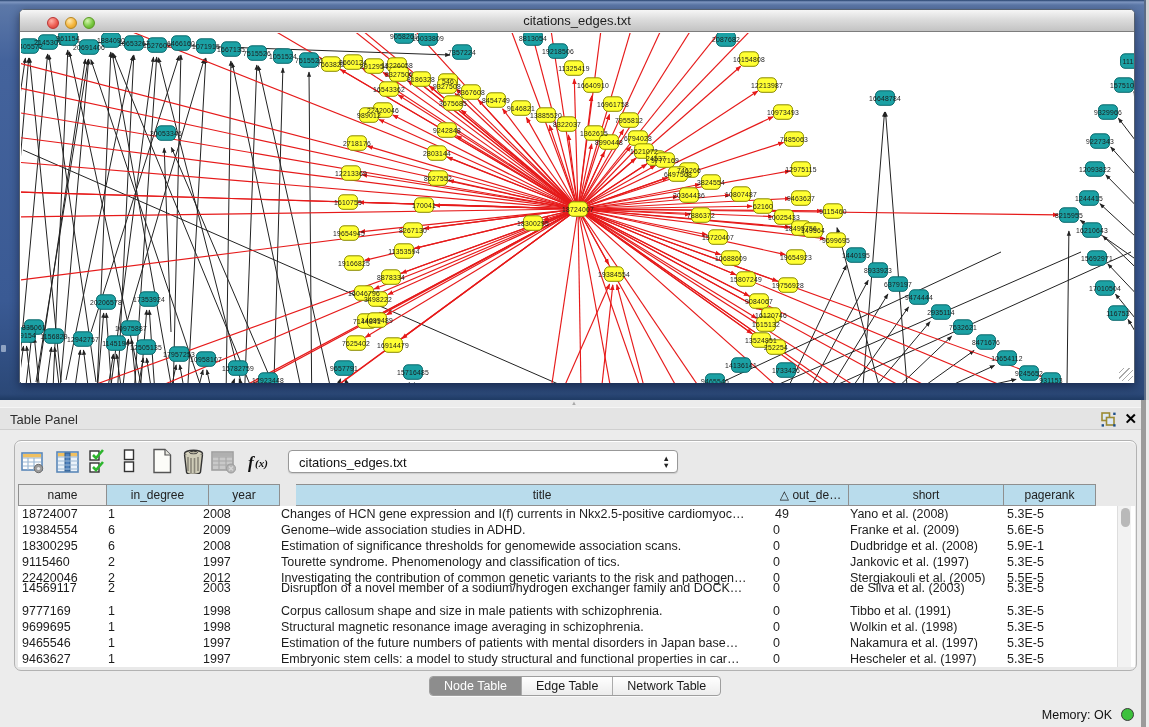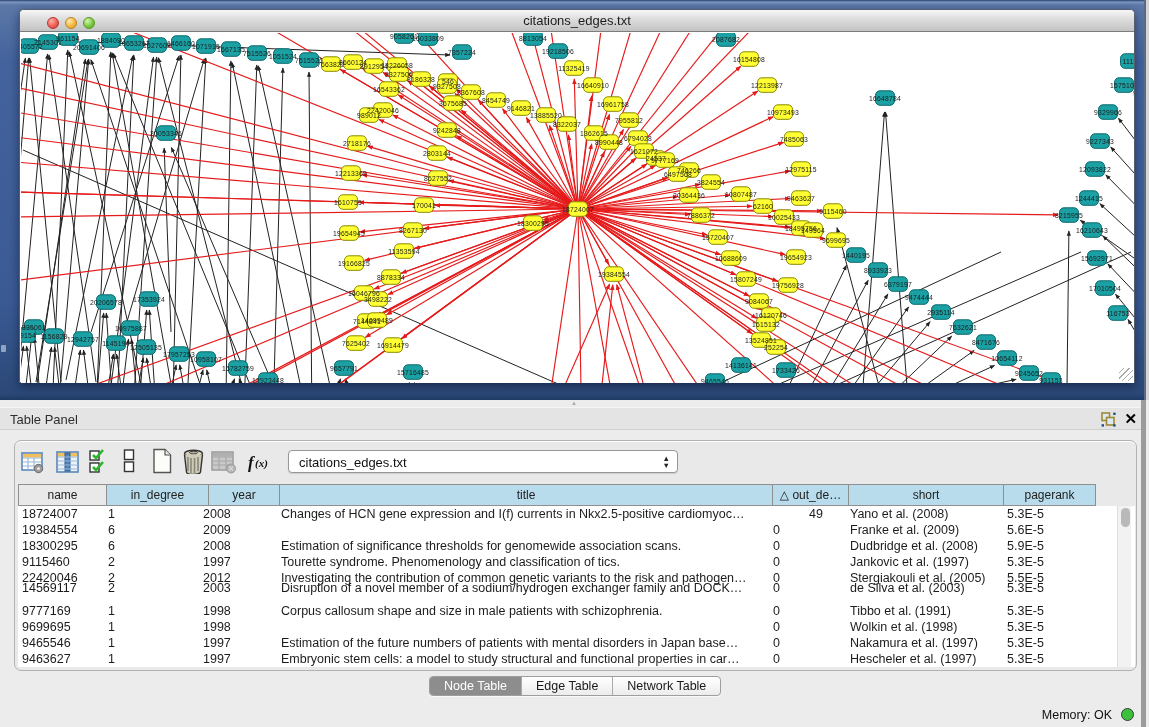--- a/index.html
+++ b/index.html
@@ -623,51 +623,52 @@
         <text x="8" y="15" font-family="Liberation Serif, serif" font-style="italic" font-weight="bold" font-size="11" fill="#111">(x)</text>
       </svg></div>
   <div id="dropdown">
       <div class="t">citations_edges.txt</div>
       <div class="ar">▲<br>▼</div>
     </div>
   <div id="thead">
     <div class="hc" style="left:14px;width:89px;background:#e9e9e9;border-left:1px solid #8f8f8f">name</div>
     <div class="hc" style="left:103px;width:102px">in_degree</div>
     <div class="hc" style="left:205px;width:71px">year</div>
-    <div class="hc" style="left:276px;width:493px">title</div>
+    <div class="hc" style="left:292px;width:493px">title</div>
     <div class="hc" style="left:769px;width:76px">△ out_de…</div>
     <div class="hc" style="left:845px;width:155px">short</div>
     <div class="hc" style="left:1000px;width:92px">pagerank</div>
   </div>
   <div id="tbody">
     <div class="trow" style="top:1.0px">
         <span style="left:4px">18724007</span>
         <span style="left:90px">1</span>
         <span style="left:185px">2008</span>
         <span style="left:263px">Changes of HCN gene expression and I(f) currents in Nkx2.5-positive cardiomyoc…</span>
-        <span style="left:791px">49</span>
+        <span style="left:757px">49</span>
         <span style="left:832px">Yano et al. (2008)</span>
         <span style="left:989px">5.3E-5</span>
       </div>
 <div class="trow" style="top:17.1px">
         <span style="left:4px">19384554</span>
         <span style="left:90px">6</span>
         <span style="left:185px">2009</span>
+        <span style="left:263px">Genome–wide association studies in ADHD.</span>
         <span style="left:755px">0</span>
         <span style="left:832px">Franke et al. (2009)</span>
         <span style="left:989px">5.6E-5</span>
       </div>
 <div class="trow" style="top:33.2px">
         <span style="left:4px">18300295</span>
         <span style="left:90px">6</span>
         <span style="left:185px">2008</span>
         <span style="left:263px">Estimation of significance thresholds for genomewide association scans.</span>
         <span style="left:755px">0</span>
         <span style="left:832px">Dudbridge et al. (2008)</span>
-        <span style="left:989px">5.9E-5</span>
+        <span style="left:989px">5.9E-1</span>
       </div>
 <div class="trow" style="top:49.3px">
         <span style="left:4px">9115460</span>
         <span style="left:90px">2</span>
         <span style="left:185px">1997</span>
         <span style="left:263px">Tourette syndrome. Phenomenology and classification of tics.</span>
         <span style="left:755px">0</span>
         <span style="left:832px">Jankovic et al. (1997)</span>
         <span style="left:989px">5.3E-5</span>
       </div>
@@ -695,20 +696,21 @@
         <span style="left:185px">1998</span>
         <span style="left:263px">Corpus callosum shape and size in male patients with schizophrenia.</span>
         <span style="left:755px">0</span>
         <span style="left:832px">Tibbo et al. (1991)</span>
         <span style="left:989px">5.3E-5</span>
       </div>
 <div class="trow" style="top:113.7px">
         <span style="left:4px">9699695</span>
         <span style="left:90px">1</span>
         <span style="left:185px">1998</span>
+        <span style="left:263px">Structural magnetic resonance image averaging in schizophrenia.</span>
         <span style="left:755px">0</span>
         <span style="left:832px">Wolkin et al. (1998)</span>
         <span style="left:989px">5.3E-5</span>
       </div>
 <div class="trow" style="top:129.8px">
         <span style="left:4px">9465546</span>
         <span style="left:90px">1</span>
         <span style="left:185px">1997</span>
         <span style="left:263px">Estimation of the future numbers of patients with mental disorders in Japan base…</span>
         <span style="left:755px">0</span>

